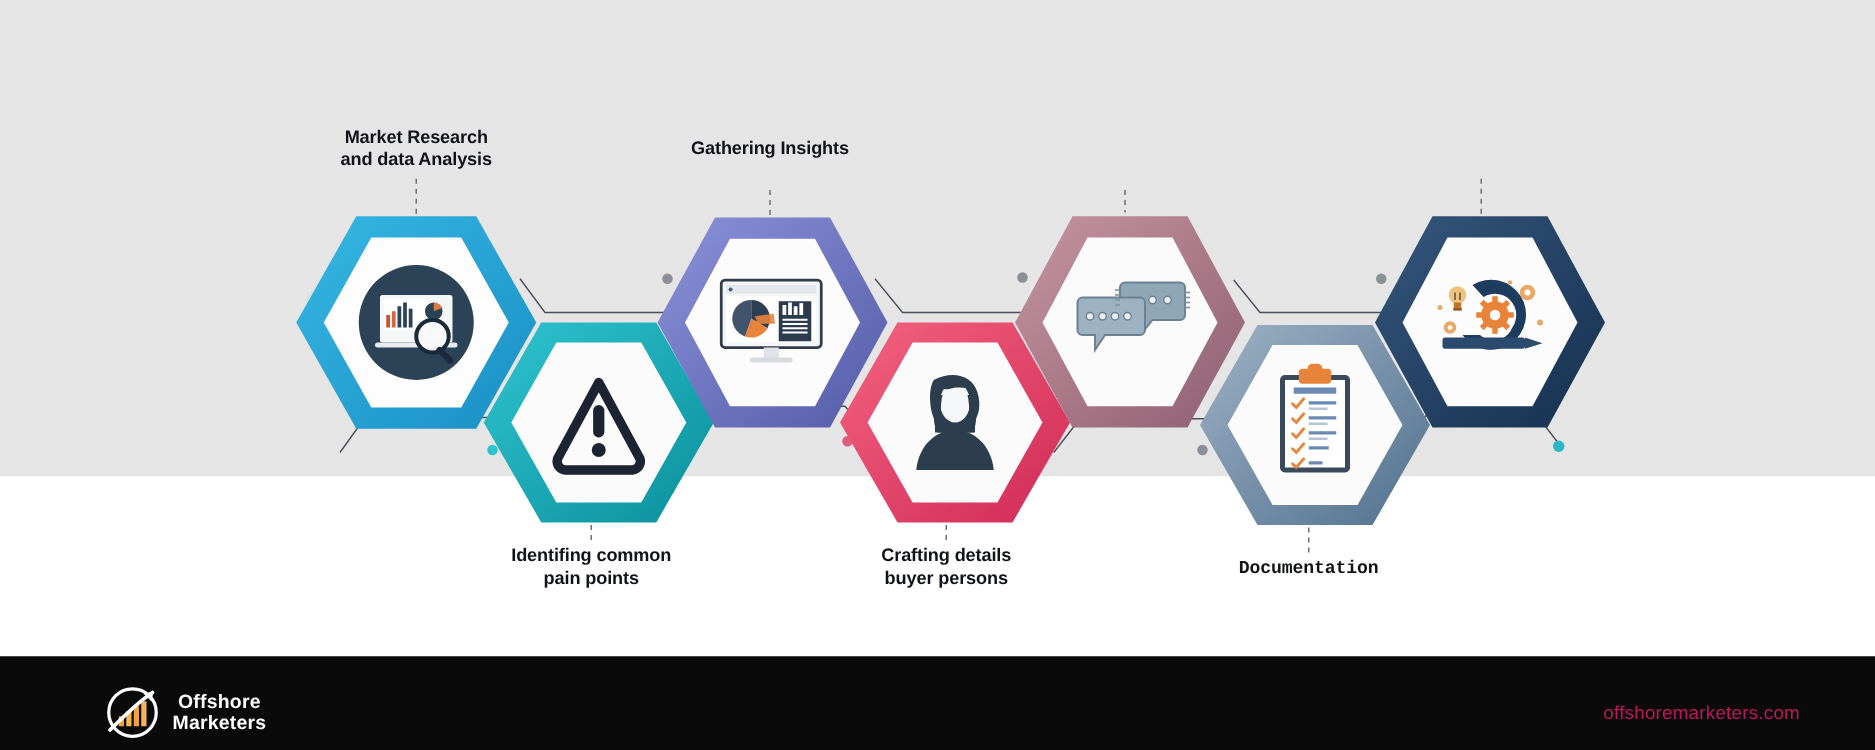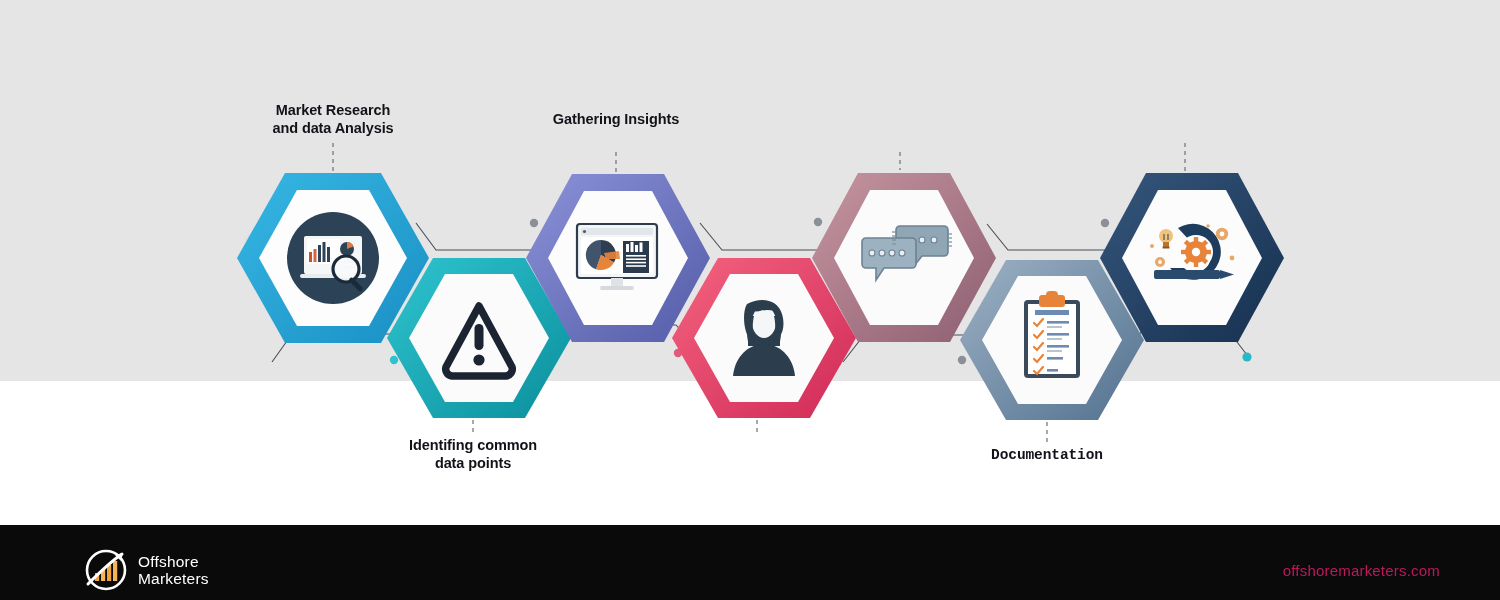--- a/index.html
+++ b/index.html
@@ -35,22 +35,22 @@
   .footer{
     position:absolute;left:0;top:525px;width:1500px;height:75px;
     background:#0a0a0a;
   }
   .brand{
     position:absolute;left:82px;top:546px;
     display:flex;align-items:center;gap:8px;
   }
   .brand-mark{width:48px;height:48px;display:block;}
   .brand-text{
-    color:#ffffff;font-size:15.5px;line-height:17px;font-weight:400;
-    white-space:pre-line;letter-spacing:0.2px;
+    color:#ffffff;font-size:15.5px;line-height:17px;font-weight:700;
+    white-space:pre-line;letter-spacing:0.2px;text-align:center;
   }
   .site-url{
     position:absolute;right:60px;top:562px;
     color:#be185d;font-size:15px;letter-spacing:0.2px;
   }
 </style>
 </head>
 <body>
 
 <div id="stage">
@@ -339,24 +339,26 @@
           <circle cx="-40" cy="-8" r="2" fill="#e8a868"></circle>
           <circle cx="16" cy="-28" r="1.8" fill="#e8a868"></circle>
         </g>
       </svg>
     </div>
 
     <div class="label" style="left:243px;top:101px;width:180px;">Market Research
 and data Analysis</div>
 
     <div class="label" style="left:383px;top:436px;width:180px;">Identifing common
-data points</div>
+pain points</div>
 
     <div class="label" style="left:526px;top:110px;width:180px;">Gathering Insights</div>
 
+    <div class="label" style="left:667px;top:436px;width:180px;">Crafting details
+buyer persons</div>
 
 
     <div class="label" style="left:957px;top:446px;width:180px;font-family:Liberation Mono, monospace;">Documentation</div>
 
 
   </div>
 
   <div class="footer"></div>
 
   <div class="brand">

